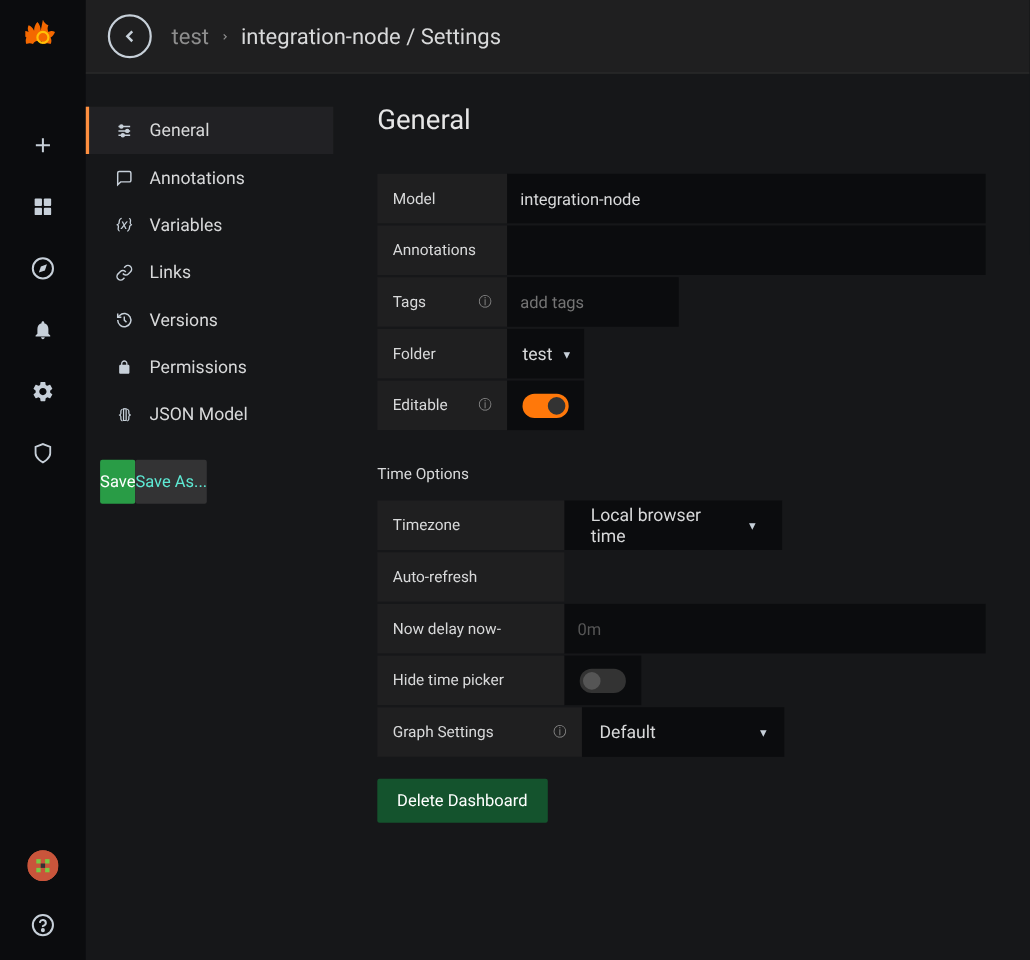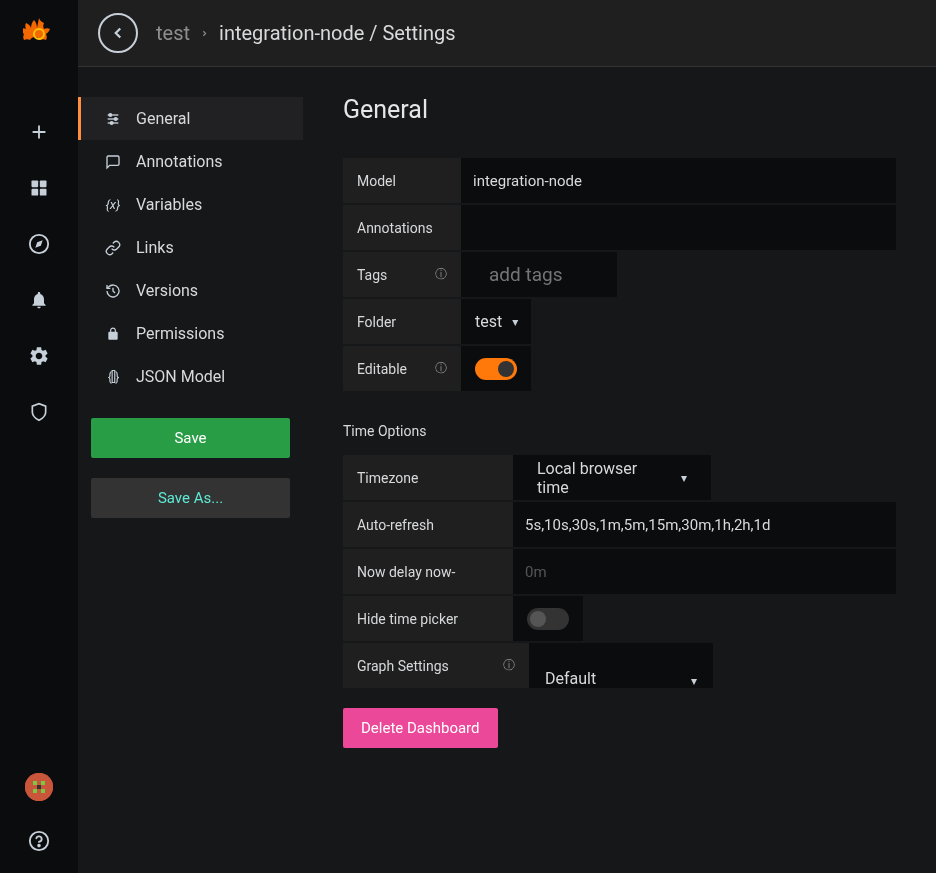--- a/index.html
+++ b/index.html
@@ -16,43 +16,43 @@
 .back-btn{width:40px;height:40px;border:2px solid #c7d0d9;border-radius:50%;display:flex;align-items:center;justify-content:center;cursor:pointer}
 .breadcrumb{font-size:20px;color:#d8d9da;display:flex;align-items:center;gap:10px}
 .breadcrumb .crumb-parent{color:#8e8e8e}
 .content{flex:1;display:flex;background:#161719}
 .settings-nav{width:225px;padding:30px 0}
 .settings-nav-list{list-style:none}
 .settings-nav-item{display:flex;align-items:center;gap:14px;padding:12px 26px;cursor:pointer;font-size:16px;color:#d8d9da}
 .settings-nav-item.active{background:#212124;border-left:3px solid #ff8f3f;padding-left:23px}
 .settings-nav-item:not(.active){}
 .nav-icon-small{width:18px;height:18px;display:flex;align-items:center;justify-content:center;color:#c7d0d9}
-.settings-actions{padding:20px 13px 0 13px;display:flex;flex-direction:column;gap:20px}
+.settings-actions{padding:20px 13px 0 13px;display:flex;gap:0}
 .btn{height:40px;display:flex;align-items:center;justify-content:center;cursor:pointer;font-size:15px;border:none;border-radius:2px}
 .btn-save{background:#299c46;color:#fff}
 .btn-saveas{background:#333334;color:#5eead4}
 .settings-main{flex:1;padding:28px 40px}
 .page-title{font-size:25px;color:#e6e6e6;margin-bottom:34px;font-weight:400}
 .form-row{display:flex;height:45px;margin-bottom:2px}
 .form-label{background:#1f1f20;width:118px;display:flex;align-items:center;padding:0 14px;font-size:14px;color:#d8d9da;position:relative}
 .form-label.wide{width:170px}
 .form-label .info{margin-left:auto;color:#8e8e8e;font-size:12px}
 .form-input{flex:1;background:#0b0c0e;border:none;color:#d8d9da;padding:0 12px;font-size:15px;outline:none}
-.form-input-narrow{width:156px;background:#0b0c0e;border:none;color:#d8d9da;padding:0 28px;font-size:19px;outline:none}
+.form-input-narrow{width:156px;background:#0b0c0e;border:none;color:#d8d9da;padding:0 12px;font-size:15px;outline:none}
 .form-input::placeholder{color:#555}
 .folder-select{display:flex;align-items:center;background:#0b0c0e;padding:0 14px;gap:10px;cursor:pointer;width:70px}
 .timezone-select{display:flex;align-items:center;background:#0b0c0e;padding:0 24px;gap:18px;cursor:pointer;width:198px;justify-content:space-between}
-.tooltip-select{display:flex;align-items:flex-end;background:#0b0c0e;padding:0 16px;gap:32px;cursor:pointer;width:184px;justify-content:space-between}
+.tooltip-select{display:flex;align-items:center;background:#0b0c0e;padding:0 16px;gap:32px;cursor:pointer;width:184px;justify-content:space-between}
 .toggle{width:42px;height:22px;background:#ff780a;border-radius:11px;position:relative;cursor:pointer;display:flex;align-items:center}
 .toggle .knob{width:16px;height:16px;background:#333;border-radius:50%;position:absolute;right:3px}
 .toggle.off{background:#333}
 .toggle.off .knob{left:3px;right:auto;background:#555}
 .toggle-wrap{width:70px;display:flex;align-items:center;justify-content:center;background:#0b0c0e}
 .section-title{font-size:14px;color:#d8d9da;margin:32px 0 16px 0;font-weight:400}
-.btn-delete{background:#ec4899;color:#fff;padding:0 18px;height:40px;display:inline-flex;align-items:center;border:none;border-radius:2px;font-size:15px;cursor:pointer;margin-top:18px}
+.btn-delete{background:#14532d;color:#fff;padding:0 18px;height:40px;display:inline-flex;align-items:center;border:none;border-radius:2px;font-size:15px;cursor:pointer;margin-top:18px}
 svg{display:block}
 .chevron{font-size:12px;color:#c7d0d9}
 </style>
 </head>
 <body>
 
 <div class="app">
   <div class="sidebar-nav">
     <div class="logo">
       <svg width="32" height="32" viewBox="0 0 32 32">
@@ -239,21 +239,20 @@
         <h3 class="section-title">Time Options</h3>
         <div class="form-row">
           <div class="form-label wide">Timezone</div>
           <div class="timezone-select">
             <span>Local browser time</span>
             <span class="chevron">▾</span>
           </div>
         </div>
         <div class="form-row">
           <div class="form-label wide">Auto-refresh</div>
-          <input class="form-input" value="5s,10s,30s,1m,5m,15m,30m,1h,2h,1d" style="">
         </div>
         <div class="form-row">
           <div class="form-label wide">Now delay now-</div>
           <input class="form-input" placeholder="0m" style="">
         </div>
         <div class="form-row" style="width:240px">
           <div class="form-label wide">Hide time picker</div>
           <div class="toggle-wrap">
             <div class="toggle off">
                 <div class="knob"></div>

